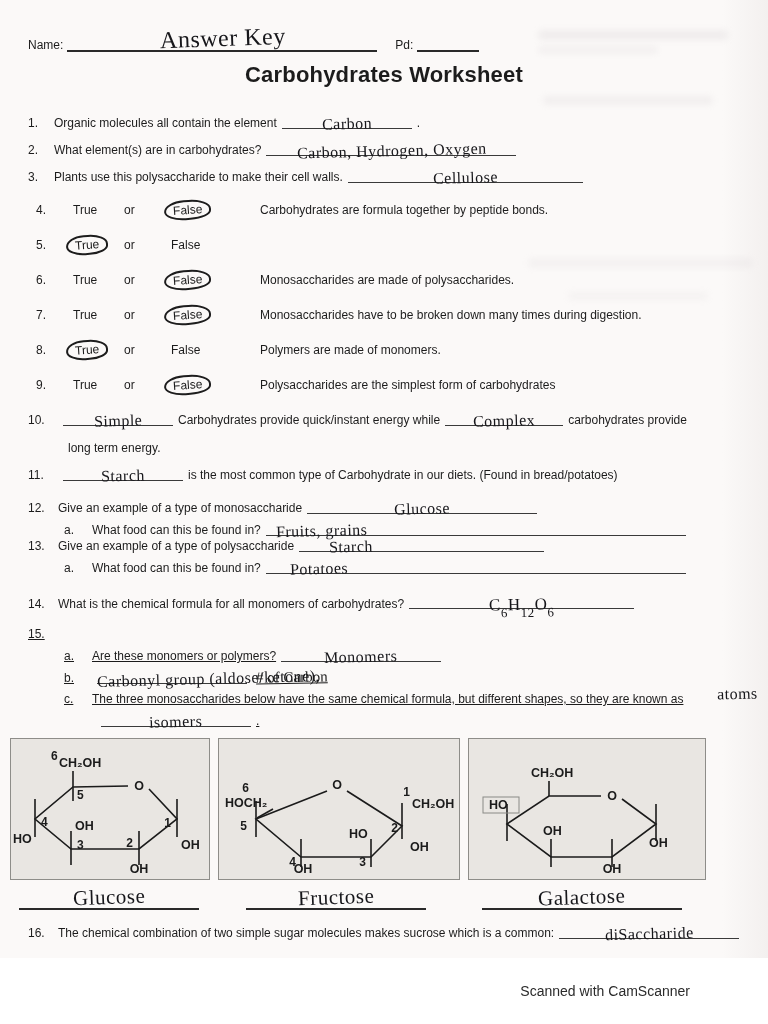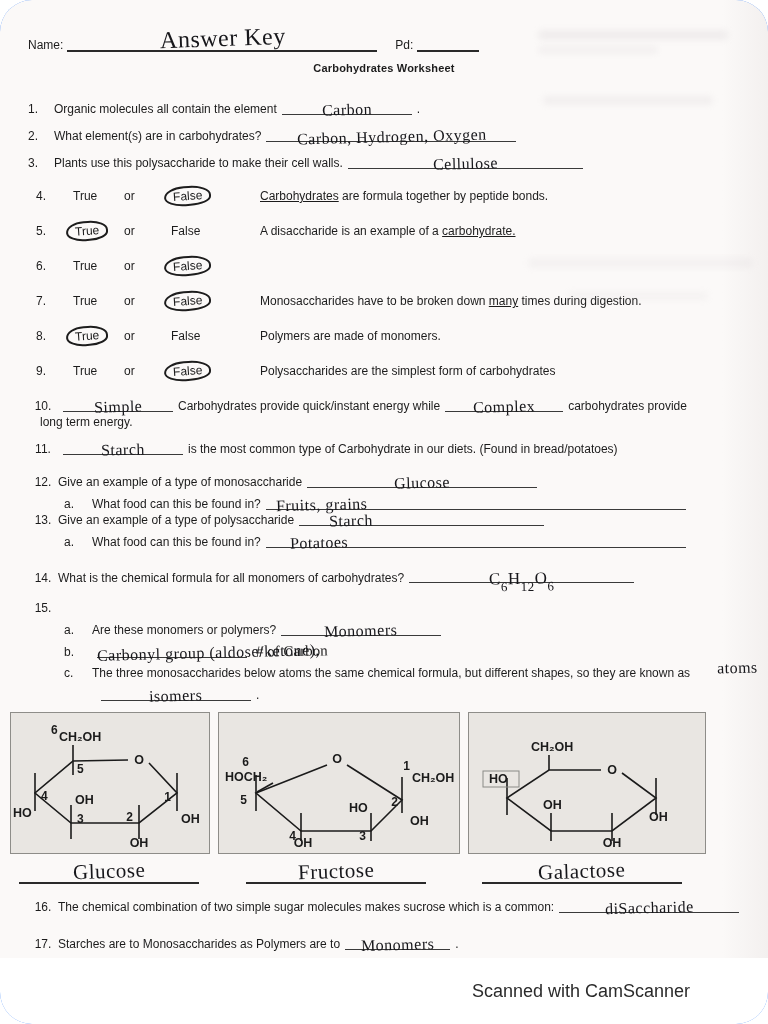--- a/index.html
+++ b/index.html
@@ -1,74 +1,74 @@
 <!DOCTYPE html>
 <html><head>
 <meta charset="utf-8">
 <style>
   * { margin:0; padding:0; box-sizing:border-box; }
   html,body { width:768px; }
   body { font-family:"Liberation Sans", sans-serif; background:#fff; }
-  .page { position:relative; width:768px; height:1024px; overflow:hidden; background:#3b82f6;border-radius:32px; }
+  .page { position:relative; width:768px; height:1024px; overflow:hidden; background:#3b82f6; }
   .scan { position:relative; width:768px; height:958px; overflow:hidden;
           background:linear-gradient(90deg,#fbf9f8 0%, #fbf9f8 94%, #f3f0ef 100%);
           color:#1c1c1c; }
   .smudge { position:absolute; background:#c9c2c6; filter:blur(3px); border-radius:4px; }
 
   .name-row { display:flex; align-items:flex-end; padding:30px 0 0 28px; height:52px; }
   .lbl { font-size:12px; }
   .name-blank { display:inline-block; width:310px; border-bottom:2px solid #2a2a2a; text-align:center; margin-left:4px; height:30px; }
   .pd-lbl { margin-left:18px; }
   .pd-blank { display:inline-block; width:62px; border-bottom:2px solid #2a2a2a; margin-left:4px; height:14px; }
-  .title { text-align:center; font-size:11px; font-weight:bold; margin-top:10px; letter-spacing:.2px; }
+  .title { text-align:center; font-size:22px; font-weight:bold; margin-top:10px; letter-spacing:.2px; }
 
   .hw { font-family:cursive; color:#17171b; display:inline-block; transform:rotate(-1.5deg);
         font-size:16px; line-height:1; letter-spacing:.5px; position:relative; top:2px; white-space:nowrap; }
   .hw-name { font-size:24px; transform:rotate(-2deg); top:4px; }
   .hw-sugar { font-size:21px; transform:rotate(-2deg); top:3px; }
 
   .q { display:flex; align-items:baseline; padding-left:28px; font-size:12px; margin-top:11px; }
   .qnum { width:26px; flex-shrink:0; }
-  .qnum.wide { width:30px;text-align:center; }
+  .qnum.wide { width:30px; }
   .qtext { white-space:nowrap; }
   .blank { display:inline-block; border-bottom:1.5px solid #3a3a3a; text-align:center; margin:0 5px; height:15px; }
   .w130{width:130px}.w250{width:250px}.w235{width:235px}.w110{width:110px}.w118{width:118px}
   .w120{width:120px}.w230{width:230px}.w420{width:420px}.w245{width:245px}.w225{width:225px}
   .w150{width:150px}.w180{width:180px}.w105{width:105px}.w160{width:160px}
   .sub { padding-left:64px; margin-top:6px; }
   .sub .qnum { width:28px; }
-  .line2 { padding-left:40px; margin-top:2px; }
+  .line2 { padding-left:68px; margin-top:14px; }
 
   .tf { display:grid; grid-template-columns:30px 58px 40px 96px auto; align-items:center;
         padding-left:36px; font-size:12px; margin-top:9px; height:26px; }
   .tf-opt { justify-self:start; display:inline-block; padding:1px 7px; }
   .circled { border:2px solid #1d1d1d; border-radius:48% 52% 50% 50% / 60% 55% 48% 52%; transform:rotate(-4deg); }
-  .u { text-decoration:underline; }
+  .u { }
   .stmt { white-space:nowrap; }
 
   .fm { font-family:cursive; font-size:17px; } .fms { font-family:cursive; font-size:13px; vertical-align:-7px; }
 
-  .q15wrap { position:relative; }
+  .q15wrap { position:relative;text-decoration:underline; }
   .b-cont { font-family:cursive; font-size:15px; white-space:nowrap; margin-left:4px; transform:rotate(-1deg); display:inline-block; }
   .hw-atoms { position:absolute; right:10px; top:-6px; }
 
   .mol-row { display:flex; padding-left:10px; margin-top:10px; gap:8px; }
   .mol-box { background:#e9e6e2; border:1.5px solid #8e8d89; }
   .mol text { font-family:"Liberation Sans", sans-serif; fill:#1b1b1b; font-weight:bold; font-size:12.5px; }
   .mol text.num { font-size:12px; }
   .mol line, .mol polyline, .mol rect { stroke:#1b1b1b; stroke-width:1.6; fill:none; }
   .mol rect.hobox { stroke:#8a8a86; stroke-width:1; }
 
   .label-row { display:flex; padding-left:10px; gap:8px; margin-top:4px; }
   .mol-label { text-align:center; }
   .label-blank { display:inline-block; border-bottom:2px solid #2a2a2a; height:26px; }
 
   .footer { position:absolute; left:0; top:958px; width:768px; height:66px; background:#ffffff;
             display:flex; align-items:center; justify-content:flex-end; padding-right:78px; }
-  .footer span { font-size:18px; color:#2b2b2b; }
+  .footer span { font-size:14px; color:#2b2b2b; }
 </style>
 </head>
 <body>
 
 <div class="page">
   <div class="scan">
 
     <div class="smudge" style="top:30px;right:40px;width:190px;height:10px;opacity:.22"></div>
     <div class="smudge" style="top:46px;right:110px;width:120px;height:8px;opacity:.16"></div>
     <div class="smudge" style="top:96px;right:55px;width:170px;height:9px;opacity:.18"></div>
@@ -105,27 +105,27 @@
       <span class="tf-opt">True</span>
       <span>or</span>
       <span class="tf-opt circled">False</span>
       <span class="stmt"><span></span><span class="u">Carbohydrates</span><span> are formula together by peptide bonds.</span></span>
     </div>
     <div class="tf">
       <span>5.</span>
       <span class="tf-opt circled">True</span>
       <span>or</span>
       <span class="tf-opt">False</span>
-      <span class="stmt"><span>A disaccharide is an example of a </span><span class="u">carbohydrate.</span><span></span></span>
     </div>
     <div class="tf">
       <span>6.</span>
       <span class="tf-opt">True</span>
       <span>or</span>
       <span class="tf-opt circled">False</span>
+      <span class="stmt"><span>Monosaccharides </span><span class="u">are</span><span> made of polysaccharides.</span></span>
     </div>
     <div class="tf">
       <span>7.</span>
       <span class="tf-opt">True</span>
       <span>or</span>
       <span class="tf-opt circled">False</span>
       <span class="stmt"><span>Monosaccharides have to be broken down </span><span class="u">many</span><span> times during digestion.</span></span>
     </div>
     <div class="tf">
       <span>8.</span>
@@ -196,21 +196,21 @@
         <span class="qtext">Are these monomers or polymers?</span>
         <span class="blank w160"><span class="hw">Monomers</span></span>
       </div>
       <div class="q sub">
         <span class="qnum">b.</span>
         <span class="blank w150" style="text-align:left"><span class="hw">Carbonyl group (aldose/ketone),</span></span>
         <span class="b-cont"># of Carbon</span>
       </div>
       <div class="q sub" style="position:relative">
         <span class="qnum">c.</span>
-        <span class="qtext">The three monosaccharides below atoms the same chemical formula, but different shapes, so they are known as</span>
+        <span class="qtext">The three monosaccharides below have the same chemical formula, but different shapes, so they are known as</span>
         <span class="hw hw-atoms">atoms</span>
       </div>
       <div class="q" style="padding-left:96px;margin-top:6px">
         <span class="blank w150"><span class="hw">isomers</span></span>
         <span class="qtext">.</span>
       </div>
     </div>
 
     <div class="mol-row">
       <div class="mol-box">

